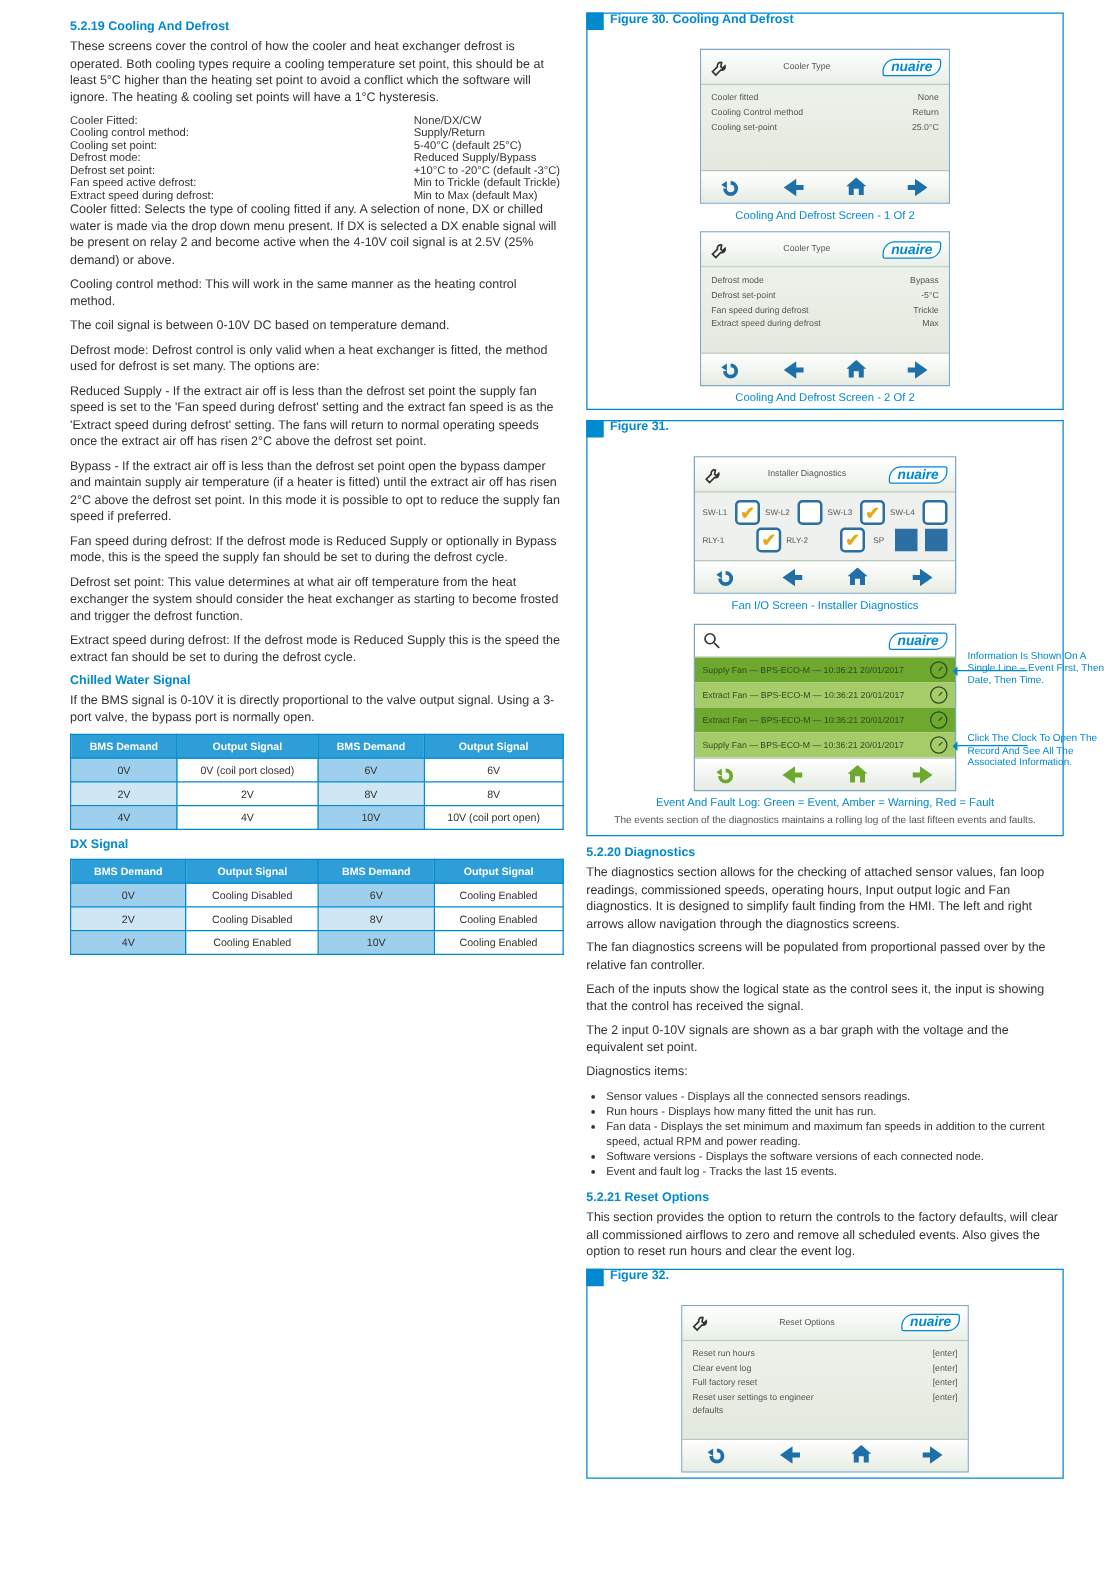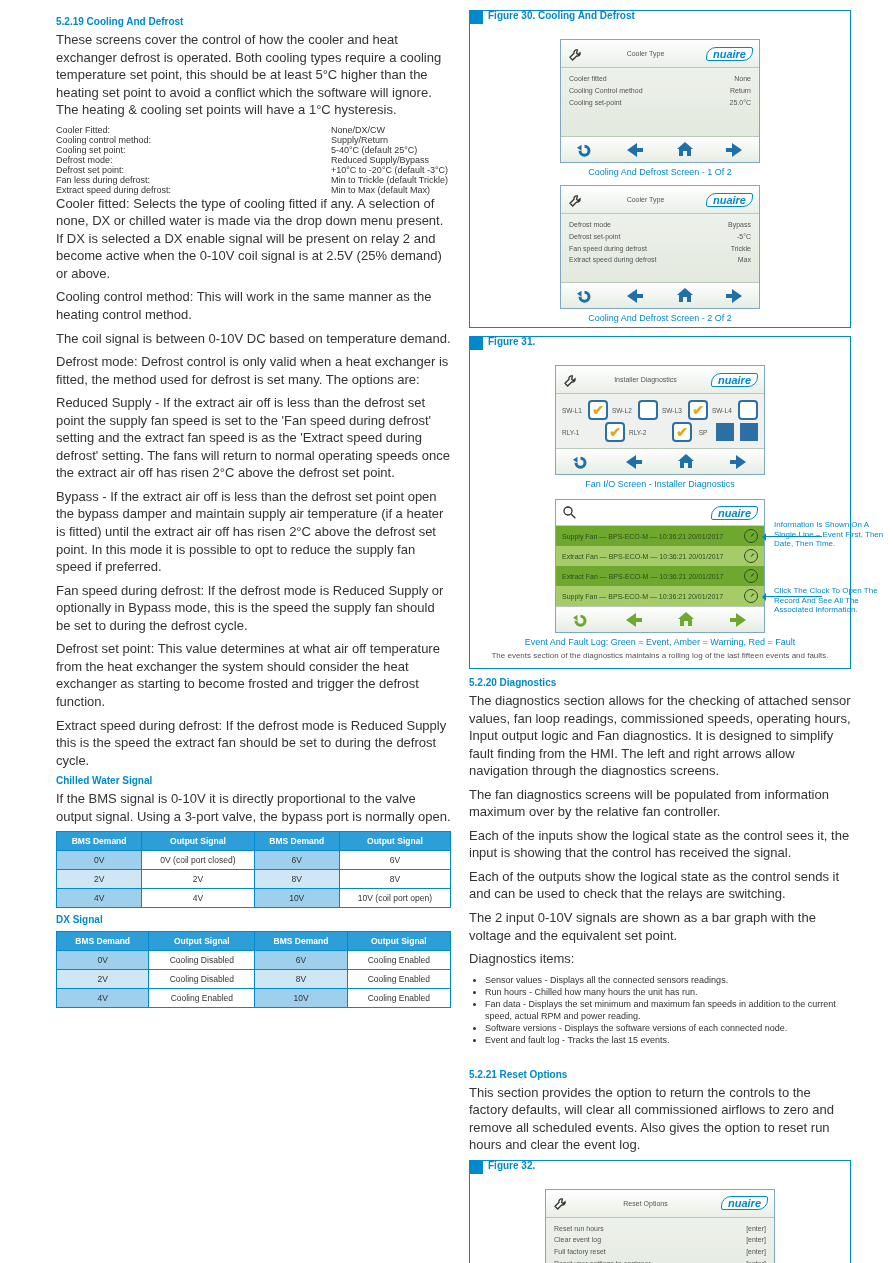--- a/index.html
+++ b/index.html
@@ -9,21 +9,21 @@
   .header-tabs{position:absolute;left:56px;top:0;display:flex;height:76px}
   .ht{width:16px;height:76px}
   .ht1{background:#cfe6f5}.ht2{background:#9ecfec}.ht3{background:#4ba9de}
   .header-title{position:absolute;left:120px;top:30px;font-size:10px;color:#666}
   .header-right{position:absolute;right:60px;top:30px;font-size:10px;color:#666}
   .content{display:flex;padding:10px 56px 0 56px;gap:18px}
   .col{flex:1;min-width:0}
   .lcol{width:395px;flex:0 0 395px}
   .rcol{width:382px;flex:0 0 382px}
   h4.sec{color:#0089cf;font-size:10px;font-weight:bold;margin:6px 0 4px 0}
-  .para{font-size:13px;line-height:1.35;margin-bottom:6px}
+  .para{font-size:10px;line-height:1.35;margin-bottom:6px}
   .label-row{display:flex;gap:22px}
   .label-row .k{flex:1;font-size:9px}
   .label-row .v{width:120px;font-size:9px}
   .rightbox{border:1px solid #0089cf;padding:8px 8px 4px 8px;margin-bottom:8px;position:relative}
   .rightbox .sq{position:absolute;left:-1px;top:-1px;width:14px;height:14px;background:#0089cf}
   .rightbox .boxtitle{position:absolute;left:18px;top:-1px;font-size:10px;color:#0089cf;font-weight:bold}
   .rightbox .caption{text-align:center;color:#0089cf;font-size:9px;margin-top:4px}
   .device{width:200px;margin:6px auto 0 auto;border:1px solid #7fa8c6;background:#eef1ed}
   .dev-bar{display:flex;align-items:center;justify-content:space-between;height:28px;padding:0 6px;background:linear-gradient(#fff,#e9efe7);border-bottom:1px solid #b9c9b8}
   .dev-body{height:68px;padding:6px 8px;font-size:7px;color:#555;line-height:1.4;background:linear-gradient(#edf1eb,#e3e9de)}
@@ -86,29 +86,29 @@
           </div>
           <div class="label-row">
             <div class="k">Defrost mode:</div>
             <div class="v">Reduced Supply/Bypass</div>
           </div>
           <div class="label-row">
             <div class="k">Defrost set point:</div>
             <div class="v">+10°C to -20°C (default -3°C)</div>
           </div>
           <div class="label-row">
-            <div class="k">Fan less during defrost:</div>
+            <div class="k">Fan speed active defrost:</div>
             <div class="v">Min to Trickle (default Trickle)</div>
           </div>
           <div class="label-row">
             <div class="k">Extract speed during defrost:</div>
             <div class="v">Min to Max (default Max)</div>
           </div>
         </div>
-      <p class="para">Cooler fitted: Selects the type of cooling fitted if any. A selection of none, DX or chilled water is made via the drop down menu present. If DX is selected a DX enable signal will be present on relay 2 and become active when the 0-10V coil signal is at 2.5V (25% demand) or above.</p>
+      <p class="para">Cooler fitted: Selects the type of cooling fitted if any. A selection of none, DX or chilled water is made via the drop down menu present. If DX is selected a DX enable signal will be present on relay 2 and become active when the 4-10V coil signal is at 2.5V (25% demand) or above.</p>
       <p class="para">Cooling control method: This will work in the same manner as the heating control method.</p>
       <p class="para">The coil signal is between 0-10V DC based on temperature demand.</p>
       <p class="para">Defrost mode: Defrost control is only valid when a heat exchanger is fitted, the method used for defrost is set many. The options are:</p>
       <p class="para">Reduced Supply - If the extract air off is less than the defrost set point the supply fan speed is set to the 'Fan speed during defrost' setting and the extract fan speed is as the 'Extract speed during defrost' setting. The fans will return to normal operating speeds once the extract air off has risen 2°C above the defrost set point.</p>
       <p class="para">Bypass - If the extract air off is less than the defrost set point open the bypass damper and maintain supply air temperature (if a heater is fitted) until the extract air off has risen 2°C above the defrost set point. In this mode it is possible to opt to reduce the supply fan speed if preferred.</p>
       <p class="para">Fan speed during defrost: If the defrost mode is Reduced Supply or optionally in Bypass mode, this is the speed the supply fan should be set to during the defrost cycle.</p>
       <p class="para">Defrost set point: This value determines at what air off temperature from the heat exchanger the system should consider the heat exchanger as starting to become frosted and trigger the defrost function.</p>
       <p class="para">Extract speed during defrost: If the defrost mode is Reduced Supply this is the speed the extract fan should be set to during the defrost cycle.</p>
       <h4 class="sec">Chilled Water Signal</h4>
       <p class="para">If the BMS signal is 0-10V it is directly proportional to the valve output signal. Using a 3-port valve, the bypass port is normally open.</p>
@@ -402,28 +402,27 @@
           <div class="arrow-note" style="top:20px;right:-120px">Information Is Shown On A Single Line – Event First, Then Date, Then Time.</div>
           <div class="arrow-line" style="top:96px;right:-58px;width:58px"></div>
           <div class="arrow-note" style="top:86px;right:-120px">Click The Clock To Open The Record And See All The Associated Information.</div>
         </div>
         <div class="caption">Event And Fault Log: Green = Event, Amber = Warning, Red = Fault</div>
         <div class="caption" style="color:#555;font-size:8px">The events section of the diagnostics maintains a rolling log of the last fifteen events and faults.</div>
       </div>
 
       <h4 class="sec">5.2.20 Diagnostics</h4>
       <p class="para">The diagnostics section allows for the checking of attached sensor values, fan loop readings, commissioned speeds, operating hours, Input output logic and Fan diagnostics. It is designed to simplify fault finding from the HMI. The left and right arrows allow navigation through the diagnostics screens.</p>
-      <p class="para">The fan diagnostics screens will be populated from information maximum over by the relative fan controller.</p>
+      <p class="para">The fan diagnostics screens will be populated from proportional passed over by the relative fan controller.</p>
       <p class="para">Each of the inputs show the logical state as the control sees it, the input is showing that the control has received the signal.</p>
-      <p class="para">Each of the outputs show the logical state as the control sends it and can be used to check that the relays are switching.</p>
       <p class="para">The 2 input 0-10V signals are shown as a bar graph with the voltage and the equivalent set point.</p>
       <p class="para">Diagnostics items:</p>
-      <ul id="diag-items" style="padding-left:16px;font-size:9px;line-height:1.35;margin-bottom:22px">
+      <ul id="diag-items" style="padding-left:16px;font-size:9px;line-height:1.35;margin-bottom:10px">
           <li>Sensor values - Displays all the connected sensors readings.</li>
-          <li>Run hours - Chilled how many hours the unit has run.</li>
+          <li>Run hours - Displays how many fitted the unit has run.</li>
           <li>Fan data - Displays the set minimum and maximum fan speeds in addition to the current speed, actual RPM and power reading.</li>
           <li>Software versions - Displays the software versions of each connected node.</li>
           <li>Event and fault log - Tracks the last 15 events.</li>
         </ul>
 
       <h4 class="sec">5.2.21 Reset Options</h4>
       <p class="para">This section provides the option to return the controls to the factory defaults, will clear all commissioned airflows to zero and remove all scheduled events. Also gives the option to reset run hours and clear the event log.</p>
 
       <div class="rightbox">
         <div class="sq"></div>

